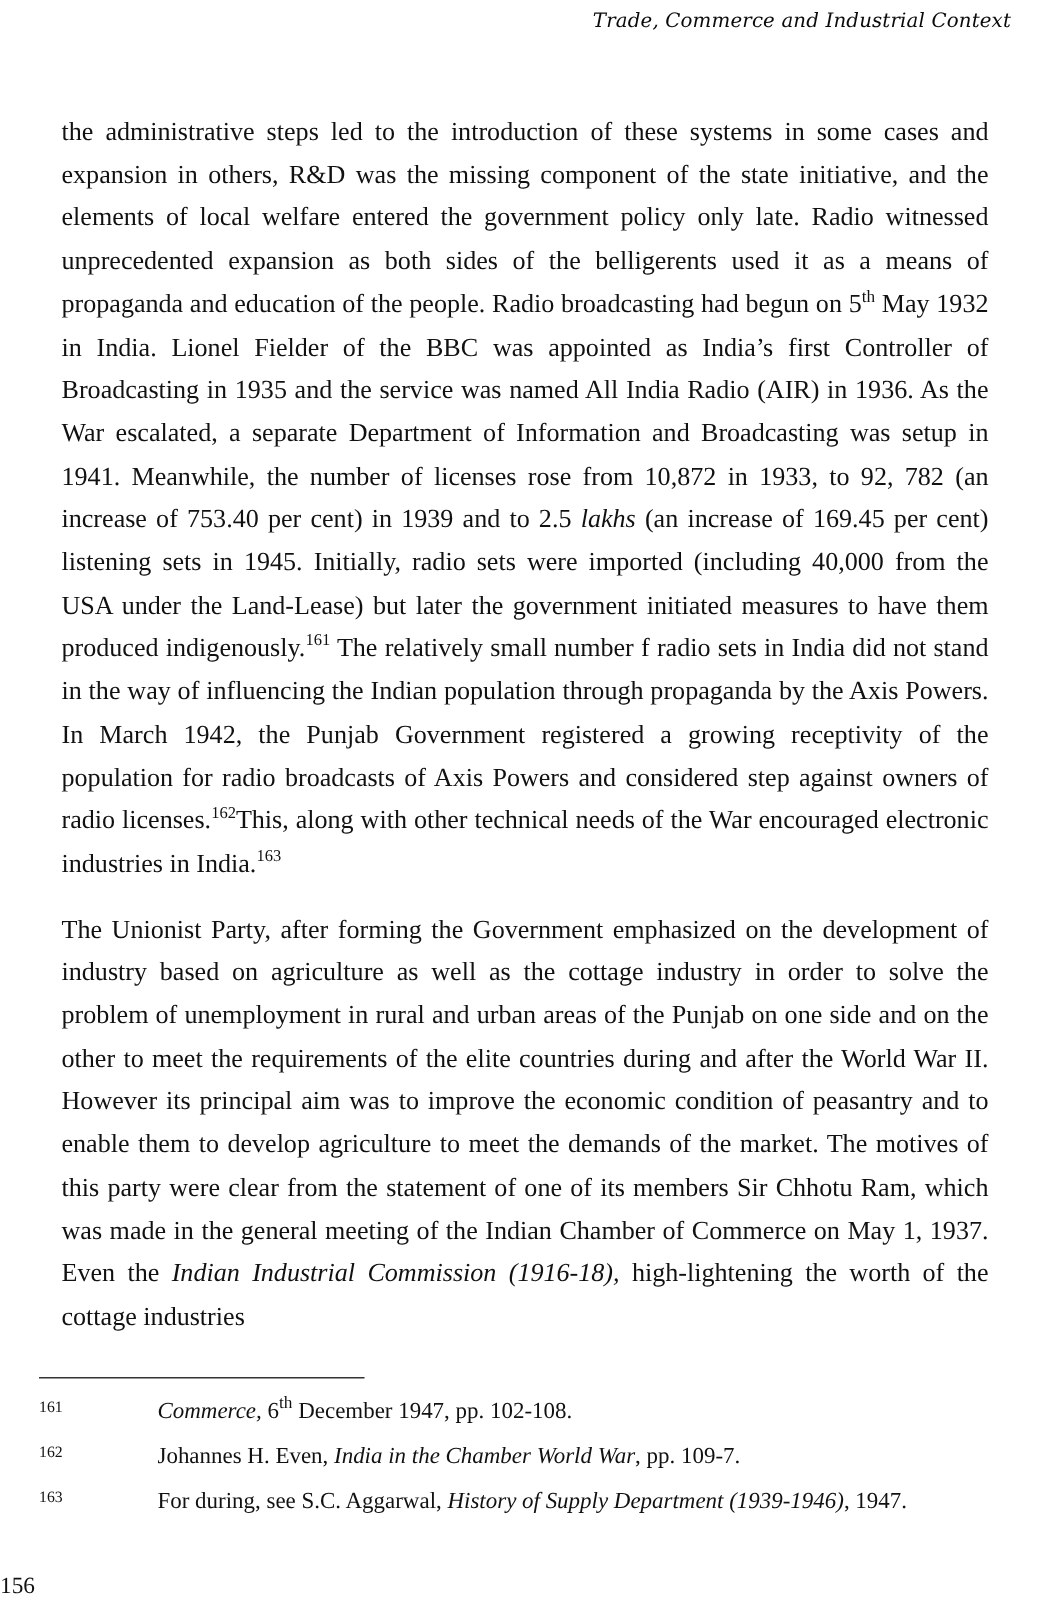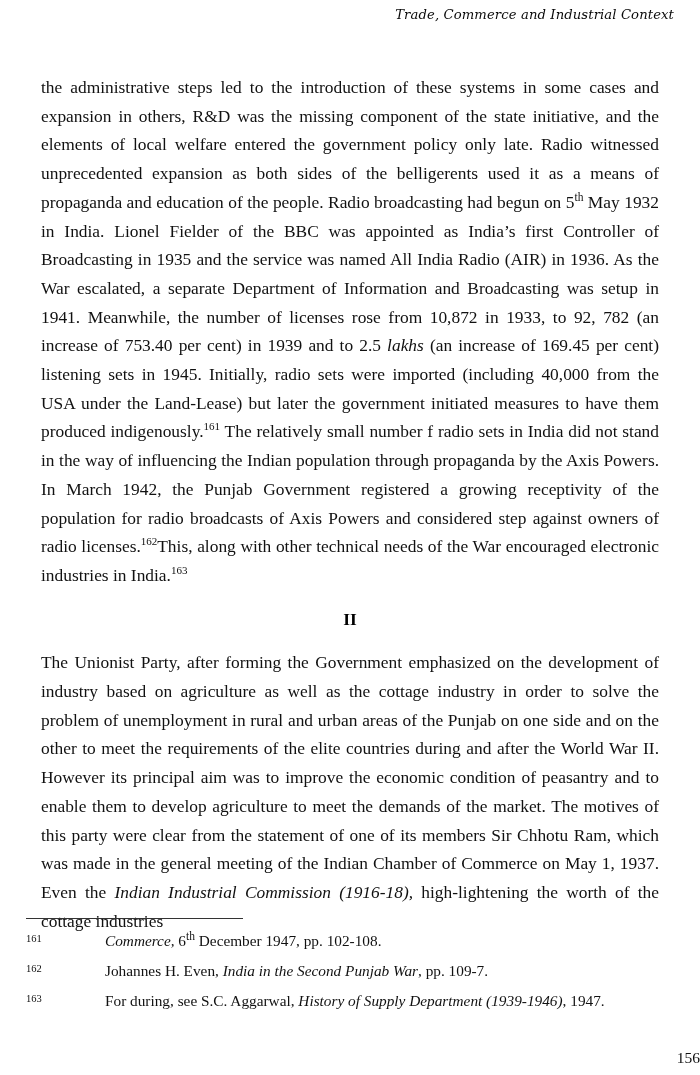--- a/index.html
+++ b/index.html
@@ -104,54 +104,53 @@
     color: #111111;
     margin-left: 24px;
   }
 
   
   .page-number {
     position: absolute;
     left: 0;
     right: 0;
     bottom: 8px;
-    text-align: right;
+    text-align: left;
     font-size: 15.5px;
     color: #111111;
   }
 </style>
 </head>
 <body>
 
 <div class="page">
 
   <div class="running-header">Trade, Commerce and Industrial Context</div>
 
   <div class="textblock">
 
     <p class="para"><span>the administrative steps led to the introduction of these systems in some cases and expansion in others, R&amp;D was the missing component of the state initiative, and the elements of local welfare entered the government policy only late. Radio witnessed unprecedented expansion as both sides of the belligerents used it as a means of propaganda and education of the people. Radio broadcasting had begun on 5</span><sup class="ord">th</sup><span> May 1932 in India. Lionel Fielder of the BBC was appointed as India’s first Controller of Broadcasting in 1935 and the service was named All India Radio (AIR) in 1936. As the War escalated, a separate Department of Information and Broadcasting was setup in 1941. Meanwhile, the number of licenses rose from 10,872 in 1933, to 92, 782 (an increase of 753.40 per cent) in 1939 and to 2.5 </span><i>lakhs</i><span> (an increase of 169.45 per cent) listening sets in 1945. Initially, radio sets were imported (including 40,000 from the USA under the Land-Lease) but later the government initiated measures to have them produced indigenously.</span><sup class="fnref">161</sup><span> The relatively small number f radio sets in India did not stand in the way of influencing the Indian population through propaganda by the Axis Powers. In March 1942, the Punjab Government registered a growing receptivity of the population for radio broadcasts of Axis Powers and considered step against owners of radio licenses.</span><sup class="fnref">162</sup><span>This, along with other technical needs of the War encouraged electronic industries in India.</span><sup class="fnref">163</sup></p>
 
-    <p class="sec-mark">II</p>
 
     <p class="para"><span>The Unionist Party, after forming the Government emphasized on the development of industry based on agriculture as well as the cottage industry in order to solve the problem of unemployment in rural and urban areas of the Punjab on one side and on the other to meet the requirements of the elite countries during and after the World War II. However its principal aim was to improve the economic condition of peasantry and to enable them to develop agriculture to meet the demands of the market. The motives of this party were clear from the statement of one of its members Sir Chhotu Ram, which was made in the general meeting of the Indian Chamber of Commerce on May 1, 1937. Even the </span><i>Indian Industrial Commission (1916-18),</i><span> high-lightening the worth of the cottage industries</span></p>
 
   </div>
 
   <div class="footnotes">
 
     <div class="fn-rule"></div>
 
     <div class="fn-row">
       <div class="fn-num">161</div>
       <div class="fn-text"><i>Commerce,</i><span> 6</span><sup class="ord">th</sup><span> December 1947, pp. 102-108.</span></div>
     </div>
 
     <div class="fn-row">
       <div class="fn-num">162</div>
-      <div class="fn-text"><span>Johannes H. Even, </span><i>India in the Second Punjab War</i><span>, pp. 109-7.</span></div>
+      <div class="fn-text"><span>Johannes H. Even, </span><i>India in the Chamber World War</i><span>, pp. 109-7.</span></div>
     </div>
 
     <div class="fn-row">
       <div class="fn-num">163</div>
       <div class="fn-text"><span>For during, see S.C. Aggarwal, </span><i>History of Supply Department (1939-1946)</i><span>, 1947.</span></div>
     </div>
 
   </div>
 
   <div class="page-number">156</div>

